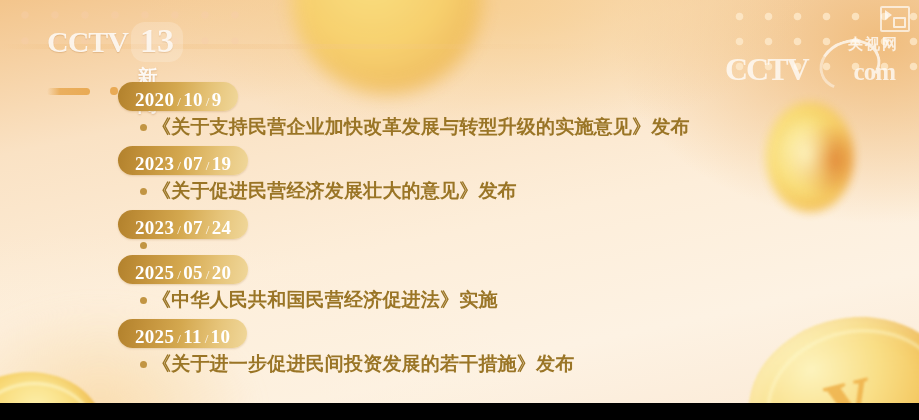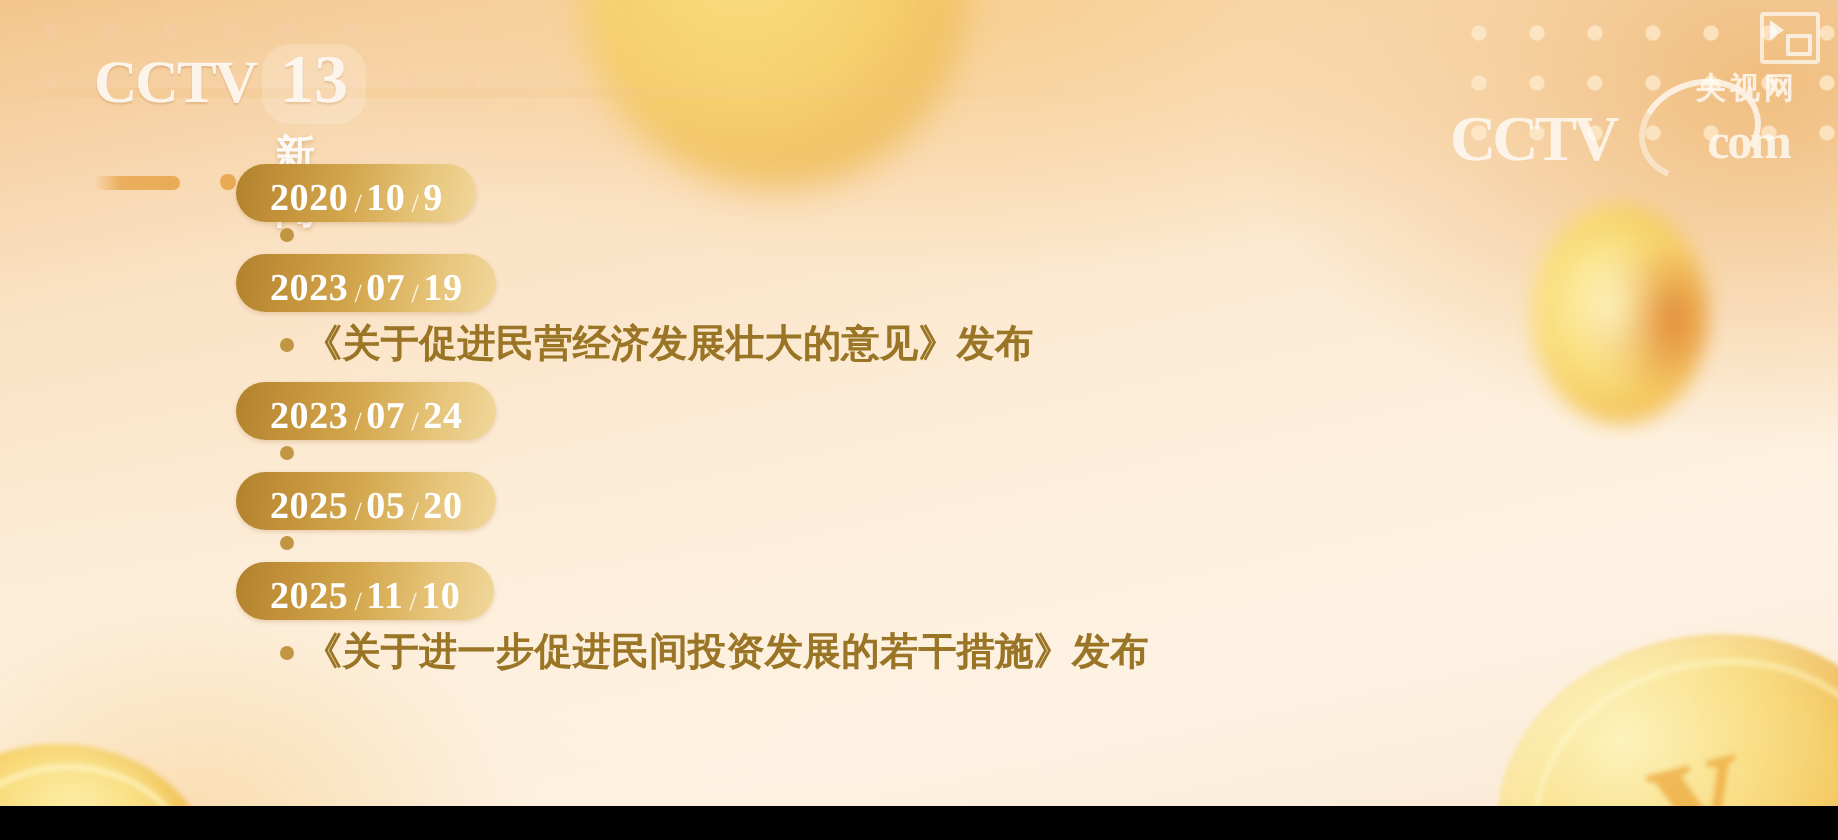--- a/index.html
+++ b/index.html
@@ -348,20 +348,21 @@
     <div class="tl-row">
       <div class="date-badge">
         <span class="date-y">2020</span>
         <span class="date-sep">/</span>
         <span class="date-m">10</span>
         <span class="date-sep">/</span>
         <span class="date-d">9</span>
       </div>
       <div class="tl-text">
         <span class="tl-bullet"></span>
+        <span class="tl-title">《关于支持民营企业加快改革发展与转型升级的实施意见》发布</span>
       </div>
     </div>
 
     <div class="tl-row">
       <div class="date-badge">
         <span class="date-y">2023</span>
         <span class="date-sep">/</span>
         <span class="date-m">07</span>
         <span class="date-sep">/</span>
         <span class="date-d">19</span>
@@ -388,20 +389,21 @@
     <div class="tl-row">
       <div class="date-badge">
         <span class="date-y">2025</span>
         <span class="date-sep">/</span>
         <span class="date-m">05</span>
         <span class="date-sep">/</span>
         <span class="date-d">20</span>
       </div>
       <div class="tl-text">
         <span class="tl-bullet"></span>
+        <span class="tl-title">《中华人民共和国民营经济促进法》实施</span>
       </div>
     </div>
 
     <div class="tl-row">
       <div class="date-badge">
         <span class="date-y">2025</span>
         <span class="date-sep">/</span>
         <span class="date-m">11</span>
         <span class="date-sep">/</span>
         <span class="date-d">10</span>

